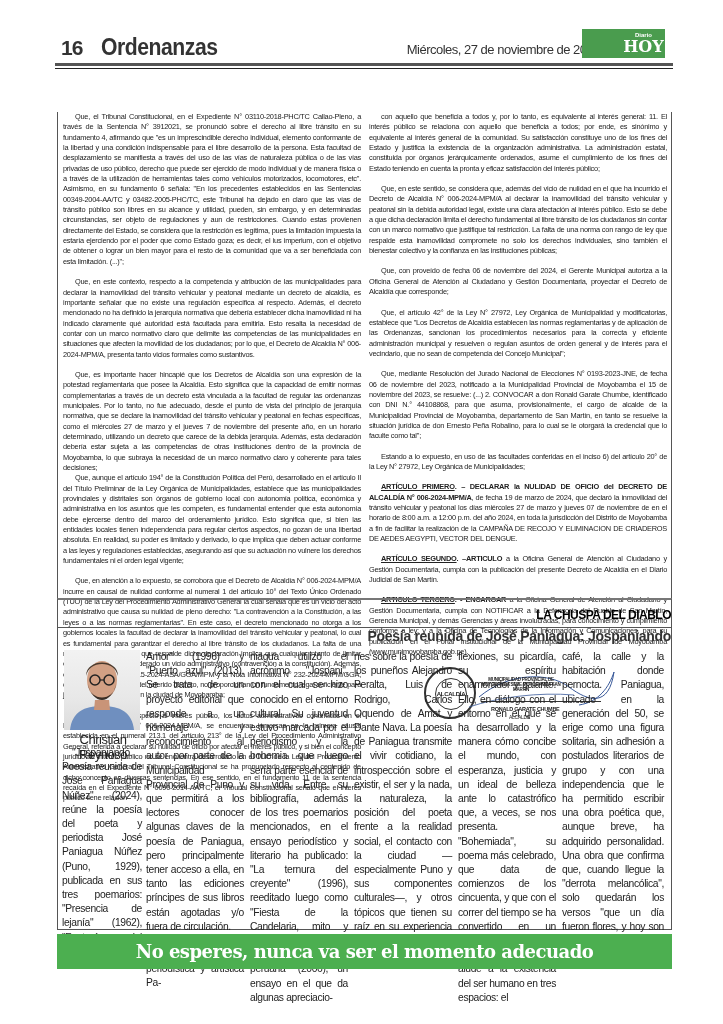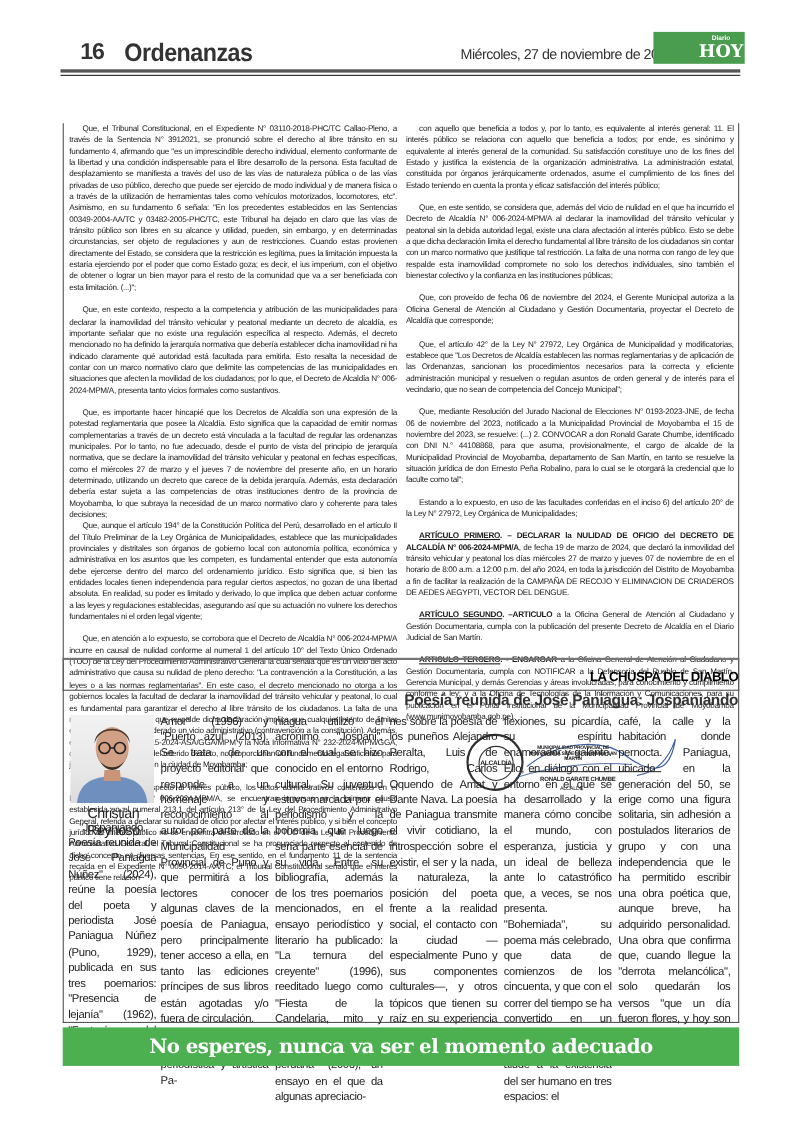--- a/index.html
+++ b/index.html
@@ -1,18 +1,18 @@
 <!DOCTYPE html>
 <html><head>
 <meta charset="utf-8">
 <style>
   html, body { margin: 0; padding: 0; background: #ffffff; }
   body { width: 723px; height: 1024px; position: relative; overflow: hidden; font-family: "Liberation Sans", sans-serif; color: #1a1a1a; }
 
-  .header { position: absolute; left: 61px; top: 30px; width: 618px; height: 30px; text-decoration: underline; }
+  .header { position: absolute; left: 49px; top: 30px; width: 618px; height: 30px; text-decoration: underline; }
   .page-num { position: absolute; left: 12px; top: 6px; font-size: 21px; font-weight: bold; color: #333; letter-spacing: -1px; }
   .section { position: absolute; left: 52px; top: 4px; font-size: 23px; font-weight: bold; color: #333; letter-spacing: -0.5px; transform: scaleX(0.92); transform-origin: left; }
   .date { position: absolute; right: 67px; top: 12px; font-size: 13px; color: #333; letter-spacing: -0.5px; }
   .logo { position: absolute; right: 2px; top: -1px; width: 43px; height: 29px; background: #4a9c4e; color: #fff; text-align: center; padding-left: 40px; }
   .logo .small { font-size: 6px; font-weight: bold; line-height: 8px; display: block; padding-top: 2px; }
   .logo .big { font-family: "DejaVu Serif", serif; font-size: 16px; font-weight: bold; line-height: 16px; display: block; }
   .rule1 { position: absolute; left: 55px; top: 63px; width: 618px; height: 3px; background: #555; }
   .rule2 { position: absolute; left: 55px; top: 68px; width: 618px; height: 1px; background: #222; }
 
   .ordinance { position: absolute; left: 57px; top: 72px; width: 615px; height: 516px; border: 1px solid #555; border-top: none; box-sizing: border-box; margin-top: 40px; }

